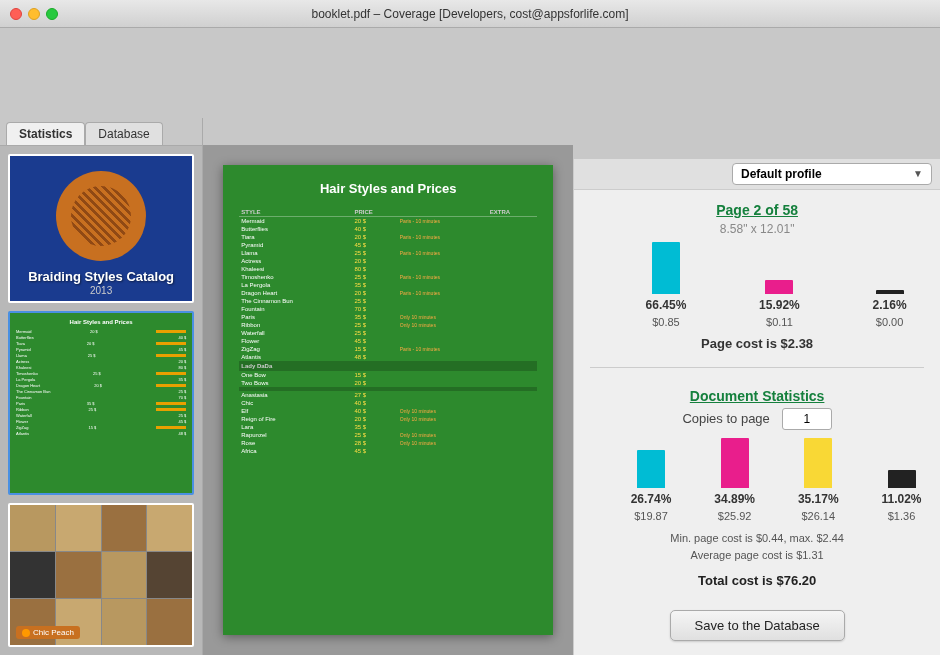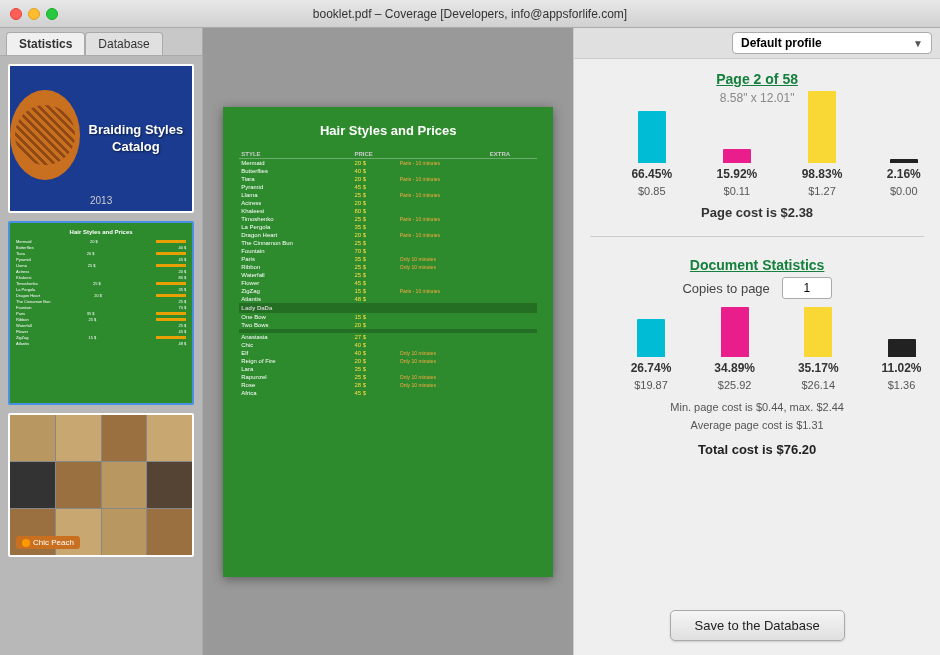--- a/index.html
+++ b/index.html
@@ -33,20 +33,21 @@
     .tl-min { background: #ffbd2e; border: 1px solid #dea123; }
     .tl-max { background: #27c93f; border: 1px solid #1aab29; }
     .title-text {
       font-size: 12px;
       color: #333;
       font-weight: 500;
     }
     .main-container {
       display: flex;
       height: calc(655px - 28px);
+      align-items: flex-end;
     }
     
     .left-panel {
       width: 205px;
       background: #d0d0d0;
       border-right: 1px solid #aaa;
       display: flex;
       flex-direction: column;
     }
     .tab-bar {
@@ -83,21 +84,21 @@
       border: 2px solid transparent;
       cursor: pointer;
       border-radius: 2px;
       overflow: hidden;
     }
     .thumb-item.active { border-color: #4a90e2; }
     .thumb-cover {
       background: #1a3b8f;
       height: 145px;
       display: flex;
-      flex-direction: row;
+      flex-direction: column;
       align-items: center;
       justify-content: center;
       position: relative;
     }
     .thumb-cover-inner {
       background: #c87020;
       border-radius: 50%;
       width: 90px;
       height: 90px;
       display: flex;
@@ -375,21 +376,21 @@
   </style>
 </head>
 <body>
 
 <div class="title-bar">
   <div class="title-bar-controls">
     <div class="traffic-light tl-close"></div>
     <div class="traffic-light tl-min"></div>
     <div class="traffic-light tl-max"></div>
   </div>
-  <span class="title-text">booklet.pdf – Coverage [Developers, info@appsforlife.com]</span>
+  <span class="title-text">booklet.pdf – Coverage [Developers, cost@appsforlife.com]</span>
 </div>
 
 <div class="main-container">
 
   <div class="left-panel">
     <div class="tab-bar">
       <div class="tab active">Statistics</div>
       <div class="tab">Database</div>
     </div>
     <div class="thumbnail-list">
@@ -726,25 +727,20 @@
             <div class="color-bar bar-cyan" style="height:52px;"></div>
             <div class="bar-pct">66.45%</div>
             <div class="bar-cost">$0.85</div>
           </div>
           <div class="color-bar-group">
             <div class="color-bar bar-magenta" style="height:14px;"></div>
             <div class="bar-pct">15.92%</div>
             <div class="bar-cost">$0.11</div>
           </div>
           <div class="color-bar-group">
-            <div class="color-bar bar-yellow" style="height:72px;"></div>
-            <div class="bar-pct">98.83%</div>
-            <div class="bar-cost">$1.27</div>
-          </div>
-          <div class="color-bar-group">
             <div class="color-bar bar-black" style="height:4px;"></div>
             <div class="bar-pct">2.16%</div>
             <div class="bar-cost">$0.00</div>
           </div>
         </div>
         <div class="page-cost-line">Page cost is $2.38</div>
       </div>
 
       <div class="doc-stats-section">
         <div class="section-title">Document Statistics</div>

